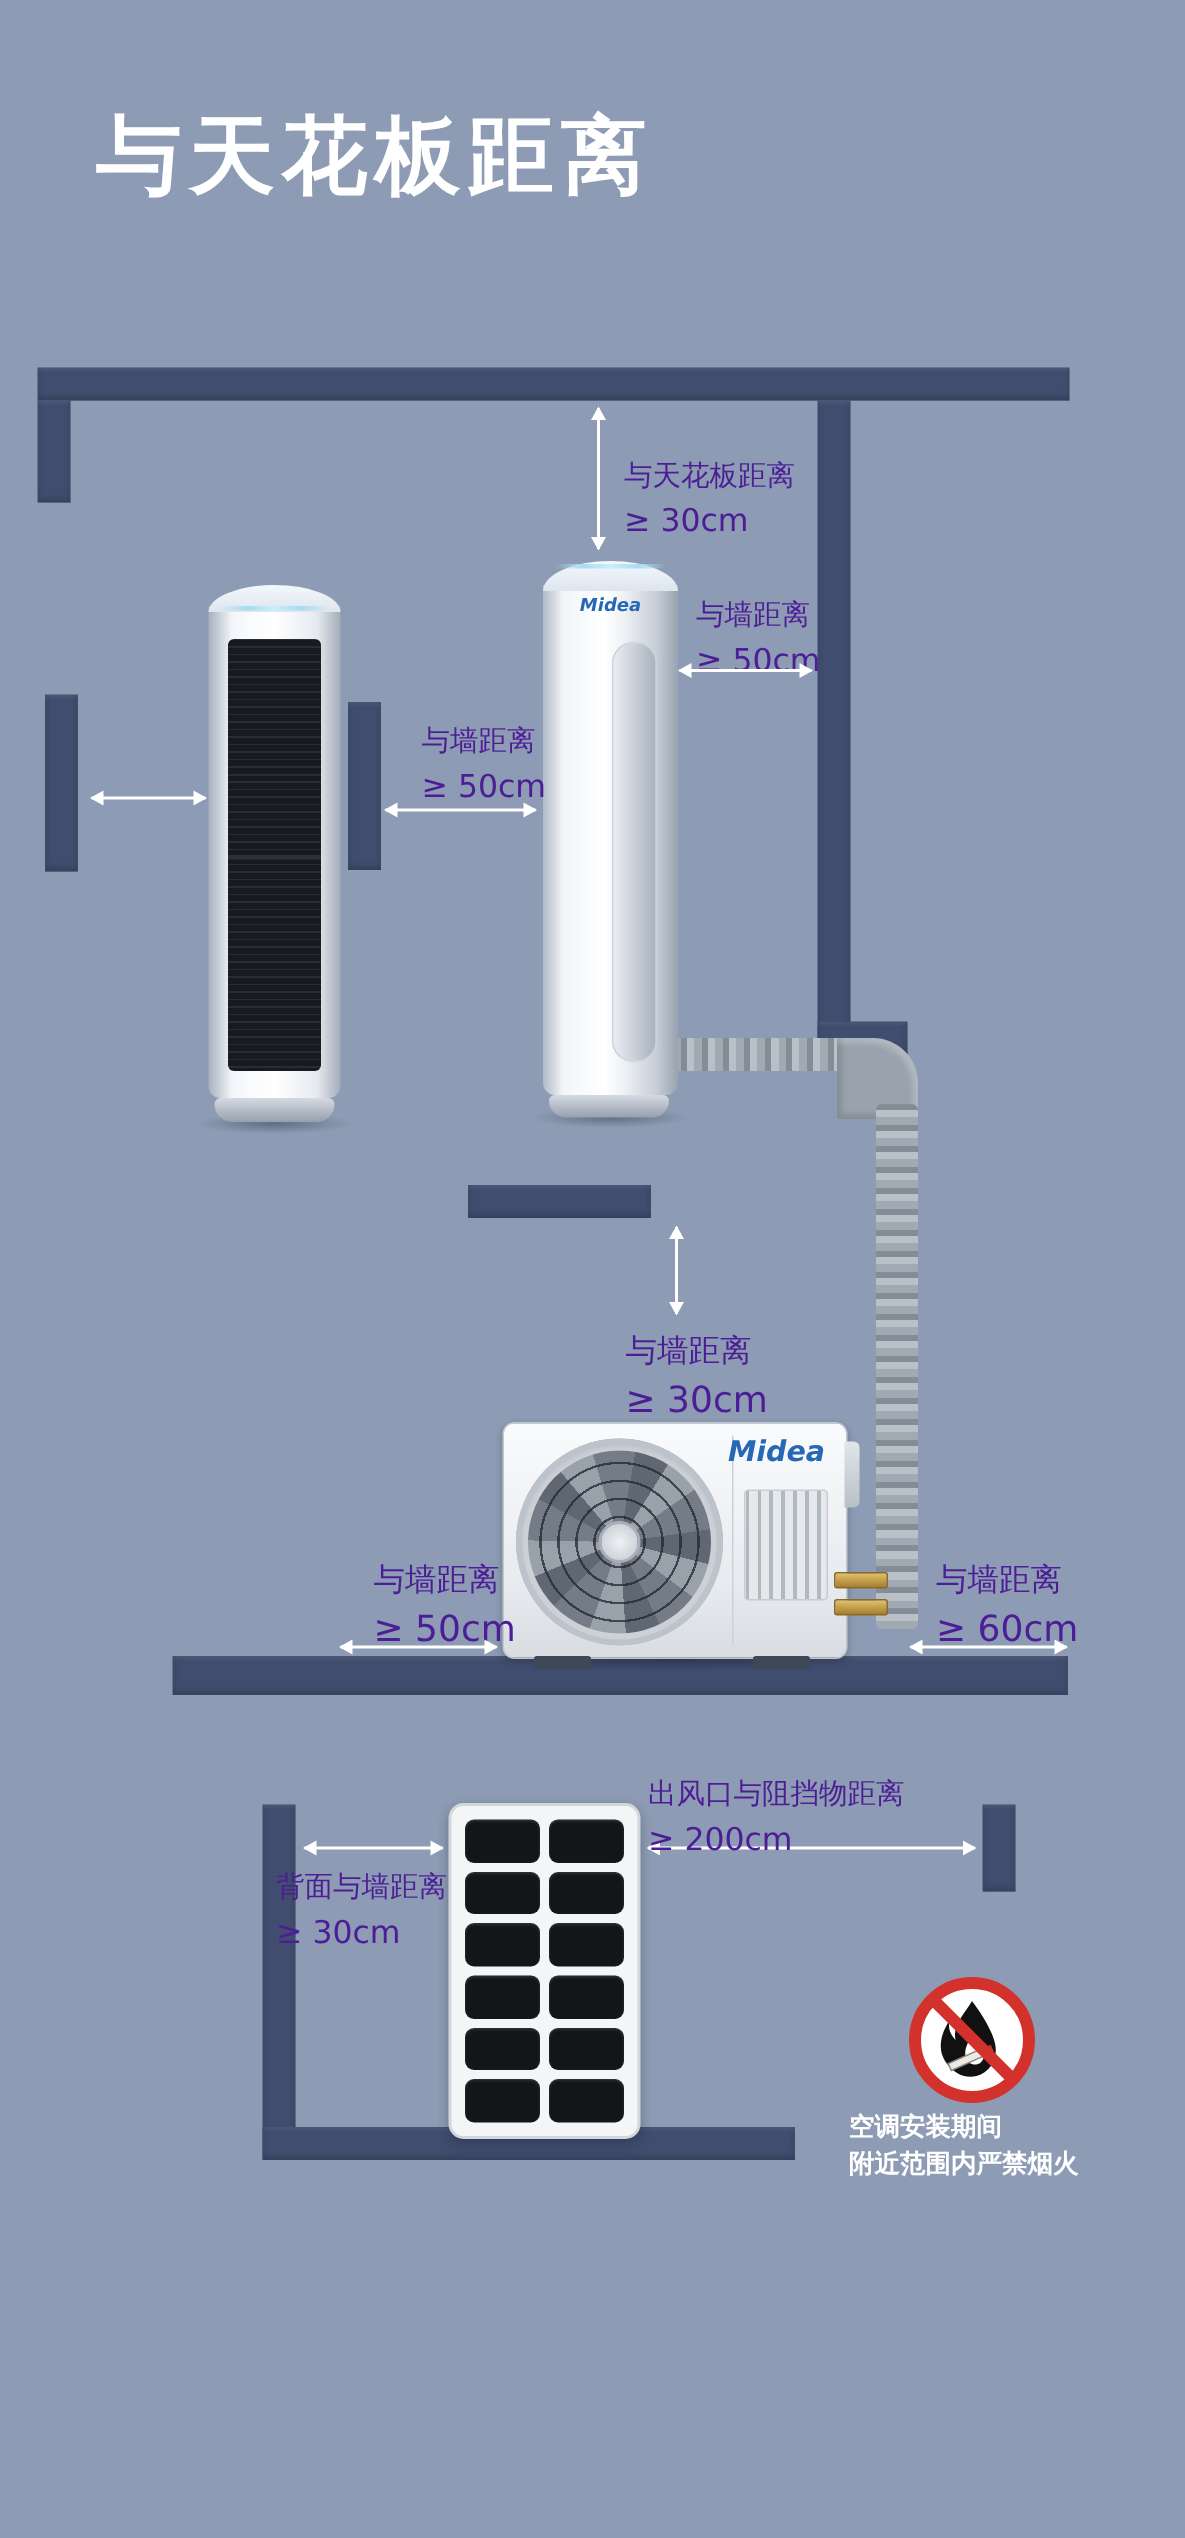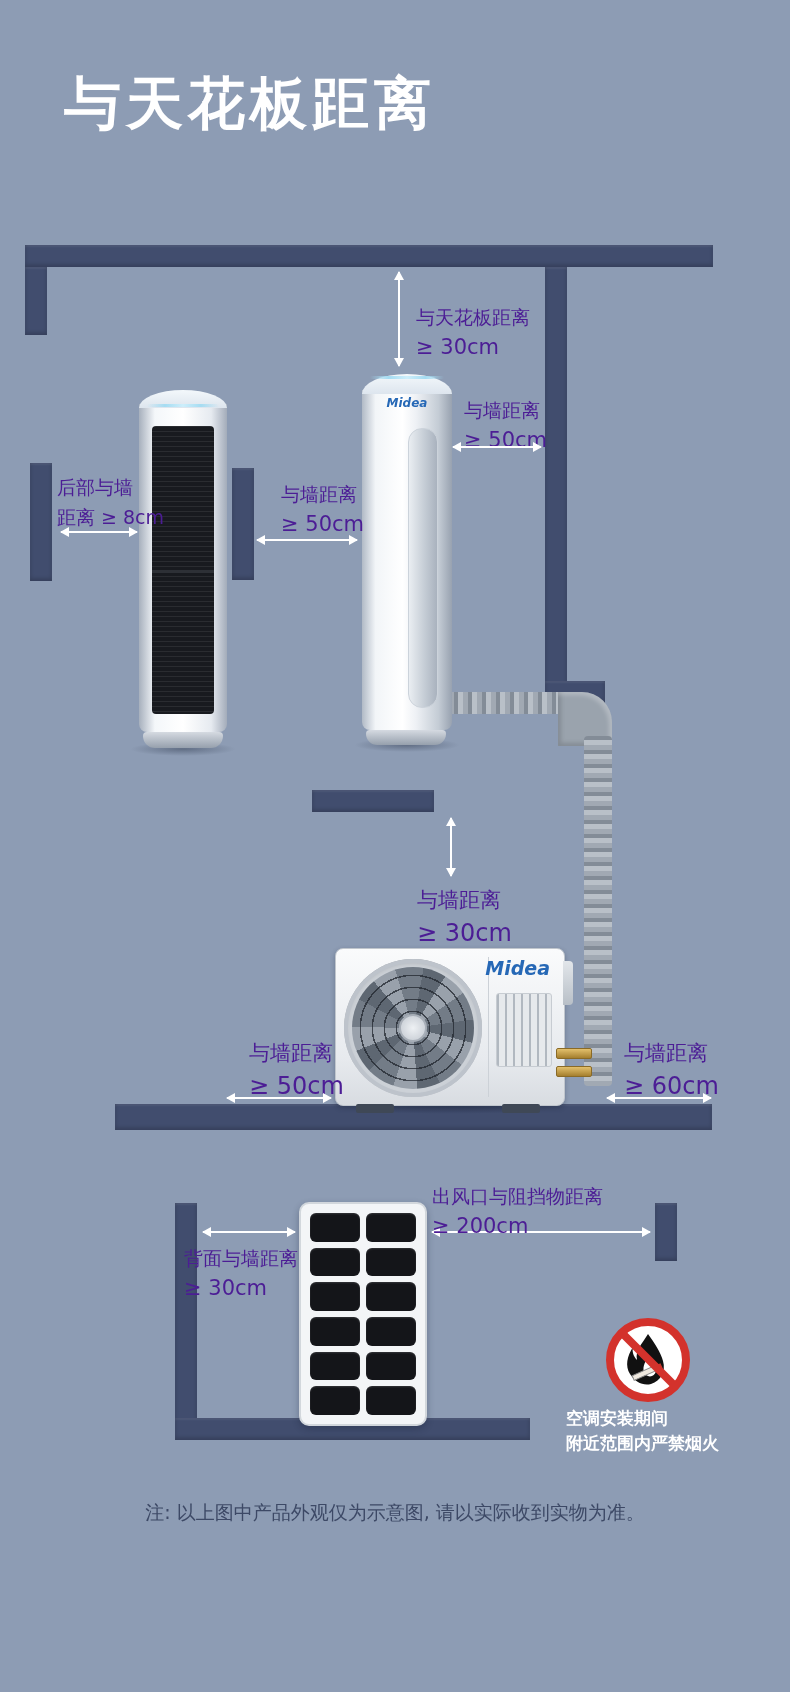--- a/index.html
+++ b/index.html
@@ -179,24 +179,20 @@
     <div class="l1">与天花板距离</div>
     <div class="l2">≥ 30cm</div>
   </div>
 
   <div class="label" style="left:464px;top:395px">
     <div class="l1">与墙距离</div>
     <div class="l2">≥ 50cm</div>
   </div>
   <div class="arrow-h" style="left:453px;top:446px;width:88px"></div>
 
-  <div class="label" style="left:57px;top:472px">
-    <div class="l1">后部与墙</div>
-    <div class="l1">距离 ≥ 8cm</div>
-  </div>
   <div class="arrow-h" style="left:61px;top:531px;width:76px"></div>
 
   <div class="label" style="left:281px;top:479px">
     <div class="l1">与墙距离</div>
     <div class="l2">≥ 50cm</div>
   </div>
   <div class="arrow-h" style="left:257px;top:539px;width:100px"></div>
 
   <div class="arrow-v" style="left:450px;top:818px;height:58px"></div>
   <div class="label label-lg" style="left:417px;top:884px">
@@ -236,15 +232,14 @@
       <rect x="30" y="55" width="28" height="5" fill="#efe9df" stroke="#8a8a8a" stroke-width="1"></rect>
       <rect x="56" y="55" width="5" height="5" fill="#c0392b"></rect>
     </g>
     <line x1="20" y1="19" x2="73" y2="72" stroke="#d3322c" stroke-width="8"></line>
   </svg>
   <div class="warn-text">
     <div>空调安装期间</div>
     <div>附近范围内严禁烟火</div>
   </div>
 
-  <div class="note">注: 以上图中产品外观仅为示意图, 请以实际收到实物为准。</div>
 
 </div>
 
 </body></html>

